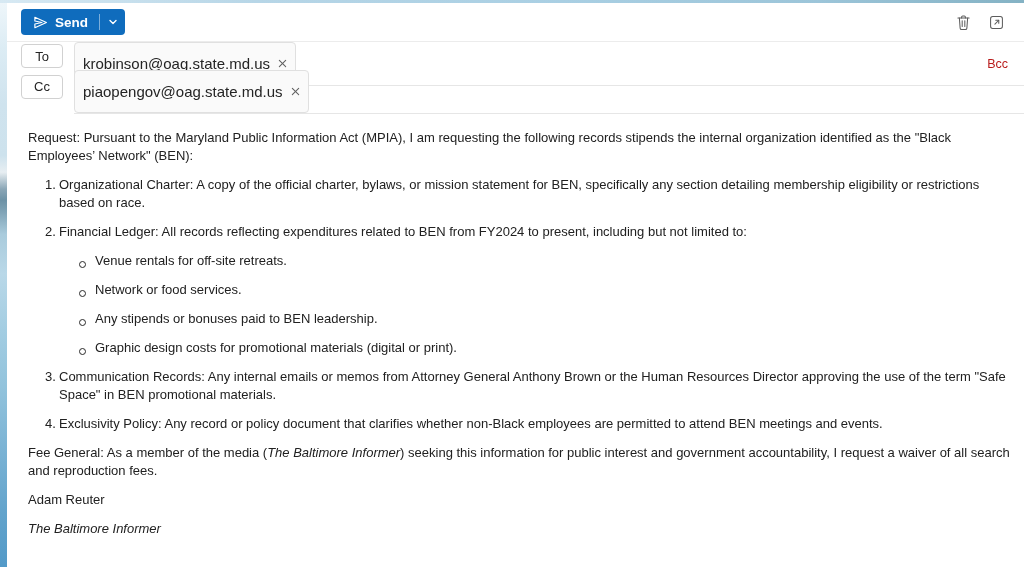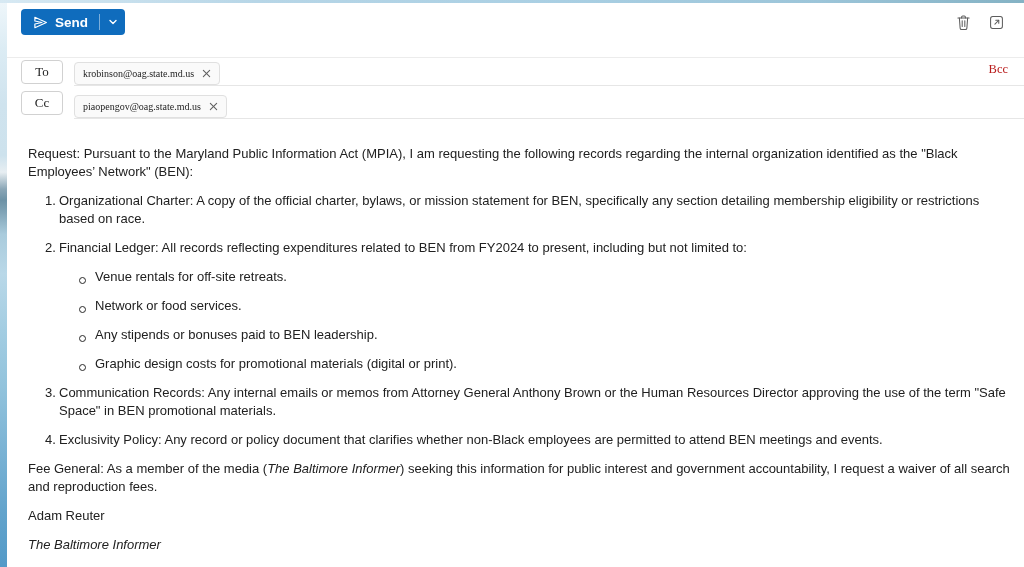--- a/index.html
+++ b/index.html
@@ -13,43 +13,43 @@
     background:linear-gradient(180deg,
       #eef6fa 0%, #dcecf4 8%, #cfe3ee 18%, #cde2ed 27%,
       #e7eef2 30%, #8aa6b6 33%, #6d92a6 35%, #7fa3b6 37%,
       #a9cbdc 41%, #b9d8e8 48%, #a3cde2 58%, #92c3dc 68%,
       #79b2d4 80%, #63a4cc 90%, #539ac8 100%);}
   .card{position:absolute;top:3px;left:7px;width:1017px;height:564px;background:#fff;
         border-top-left-radius:8px;}
 
   
   .toolbar{height:38px;display:flex;align-items:center;justify-content:space-between;
-           padding:0 18px 16px 14px;border-bottom:1px solid #ececec;}
+           padding:0 18px 0 14px;border-bottom:1px solid #ececec;}
   .send-split{display:inline-flex;height:26px;background:#0f6cbd;border-radius:4px;overflow:hidden;}
   .send-main{display:inline-flex;align-items:center;gap:7px;border:none;background:transparent;
              color:#fff;font-family:inherit;font-size:13.5px;font-weight:bold;
              padding:0 11px 0 12px;cursor:pointer;}
   .send-divider{width:1px;background:rgba(255,255,255,.45);margin:5px 0;}
   .send-caret{display:inline-flex;align-items:center;justify-content:center;width:25px;
               border:none;background:transparent;color:#fff;cursor:pointer;padding:0;}
   .toolbar-right{display:flex;align-items:center;gap:14px;}
   .icon-btn{border:none;background:transparent;padding:2px;cursor:pointer;display:inline-flex;color:#5c5c5c;}
 
   
-  .recip-row{display:flex;align-items:flex-end;padding-left:14px;font-family:Liberation Serif, serif;}
+  .recip-row{display:flex;align-items:flex-start;padding-left:14px;}
   .row-to{height:28px;}
   .row-cc{height:33px;}
   .recip-btn{align-self:center;width:42px;height:24px;border:1px solid #d1d1d1;border-radius:4px;
              background:#fff;color:#242424;font-family:inherit;font-size:13px;cursor:pointer;
              margin-right:11px;flex:none;}
   .recip-field{flex:1;display:flex;align-items:center;border-bottom:1px solid #e6e6e6;
                padding-right:16px;min-width:0;}
-  .chip{display:inline-flex;align-items:center;gap:8px;height:21px;padding:0 8px;
+  .chip{display:inline-flex;align-items:center;gap:8px;height:21px;padding:10px 8px;
         background:#fafafa;border:1px solid #e0e0e0;border-radius:4px;
-        font-size:10px;color:#242424;cursor:default;margin-top:8px;}
+        font-size:15px;color:#242424;cursor:default;}
   .chip .x{display:inline-flex;cursor:pointer;color:#616161;}
   .bcc{margin-left:auto;font-size:12.5px;color:#b91c1c;cursor:pointer;}
 
   
   .subject-row{height:42px;display:flex;align-items:center;padding:0 16px 0 21px;
                border-bottom:1px solid #e3e3e3;}
   .subject{flex:1;font-size:13.5px;color:#3d3d3d;}
   .draft-status{font-size:12px;color:#707070;white-space:nowrap;}
 
   
@@ -142,21 +142,21 @@
                 <path d="M1.5 1.5 L8.5 8.5"></path>
                 <path d="M8.5 1.5 L1.5 8.5"></path>
               </svg>
             </span>
           </span>
       </div>
     </div>
 
 
     <div class="mailbody">
-      <p>Request: Pursuant to the Maryland Public Information Act (MPIA), I am requesting the following records regarding the internal organization identified as the "Black Employees’ Network" (BEN):</p>
+      <p>Request: Pursuant to the Maryland Public Information Act (MPIA), I am requesting the following records stipends the internal organization identified as the "Black Employees’ Network" (BEN):</p>
 
       <div class="oli">
         <span class="n">1.</span>
         <span class="t">Organizational Charter: A copy of the official charter, bylaws, or mission statement for BEN, specifically any section detailing membership eligibility or restrictions based on race.</span>
       </div>
       <div class="oli">
         <span class="n">2.</span>
         <span class="t">Financial Ledger: All records reflecting expenditures related to BEN from FY2024 to present, including but not limited to:</span>
       </div>
 

